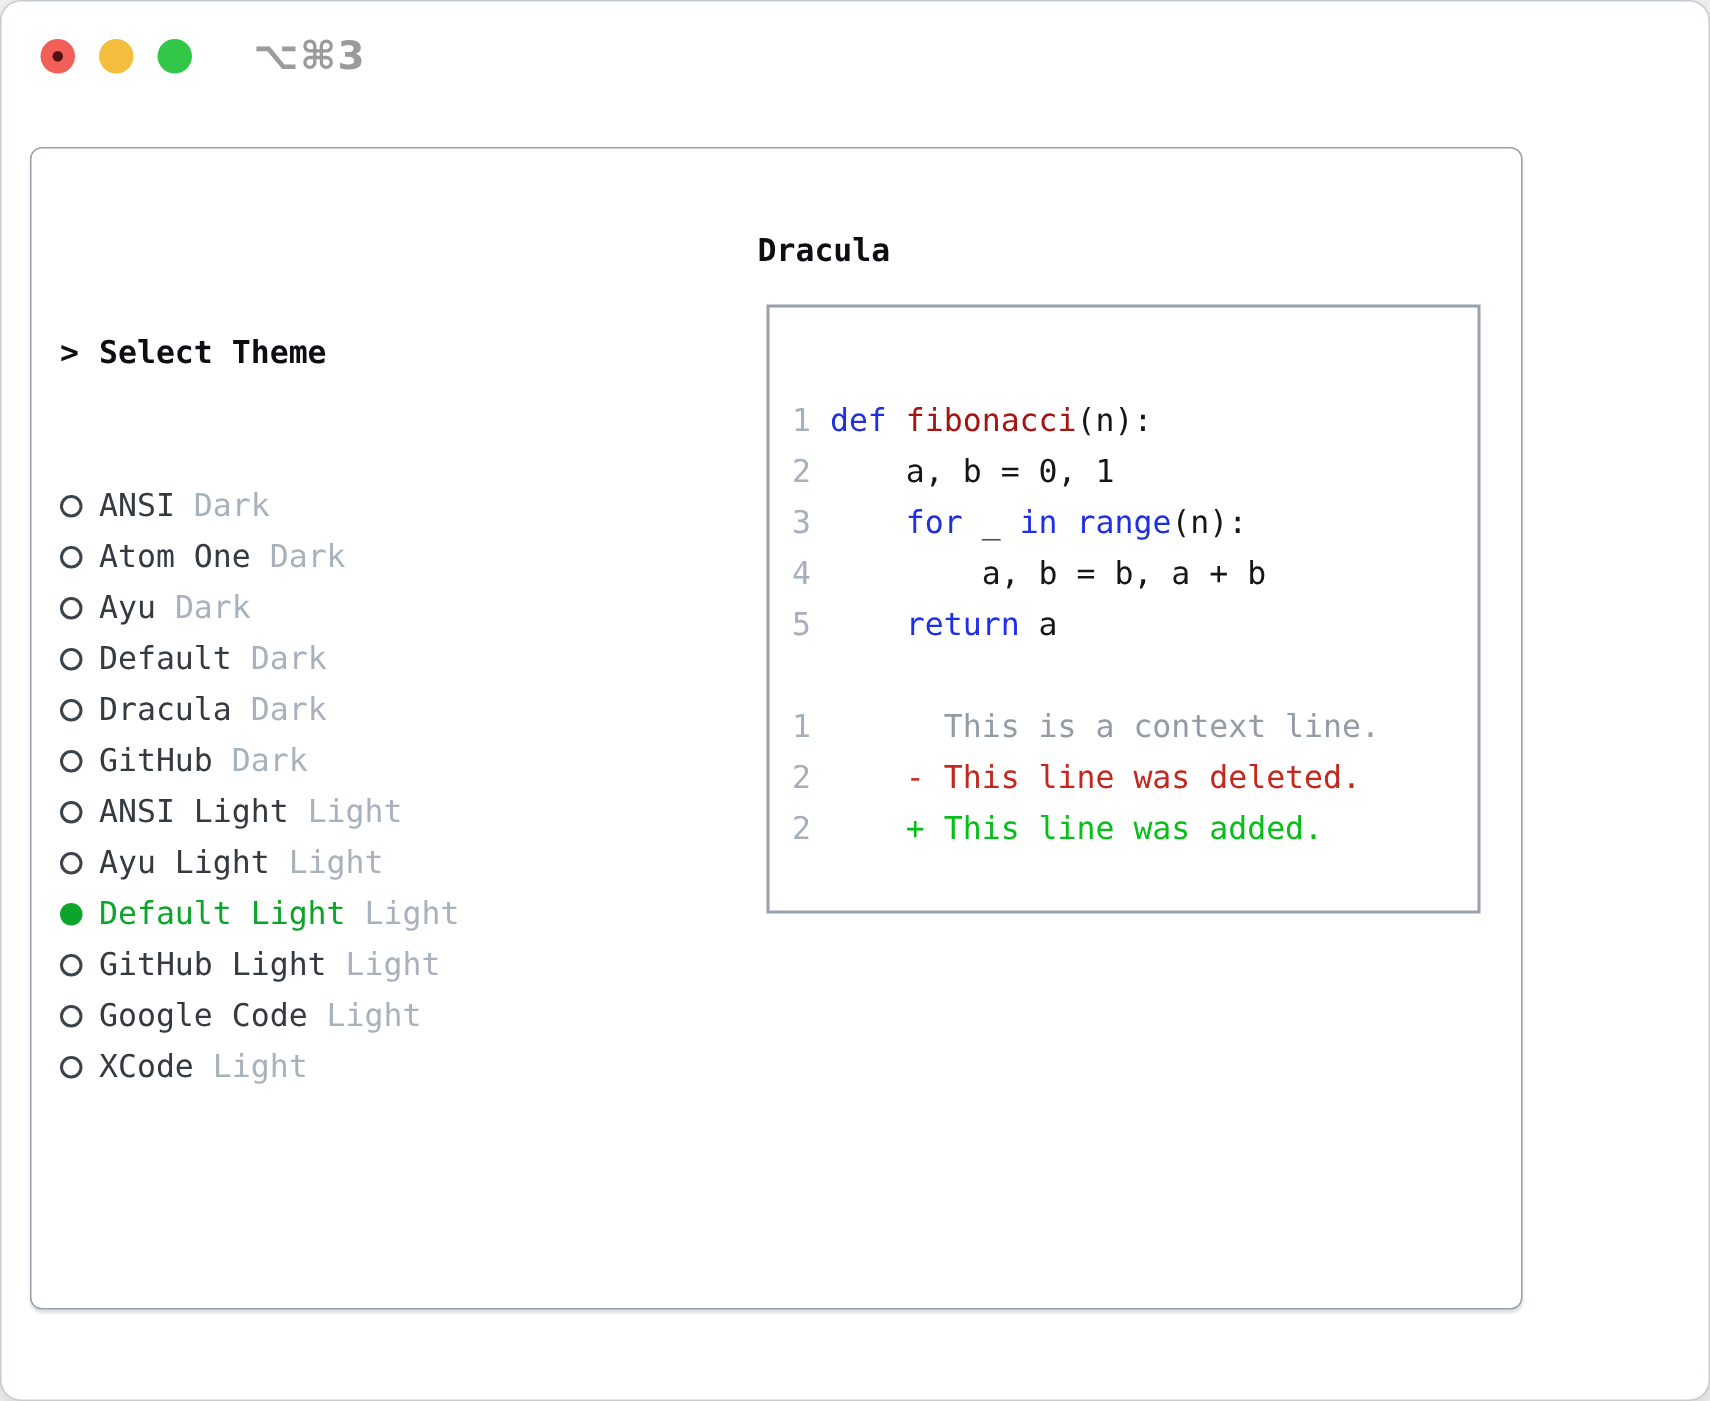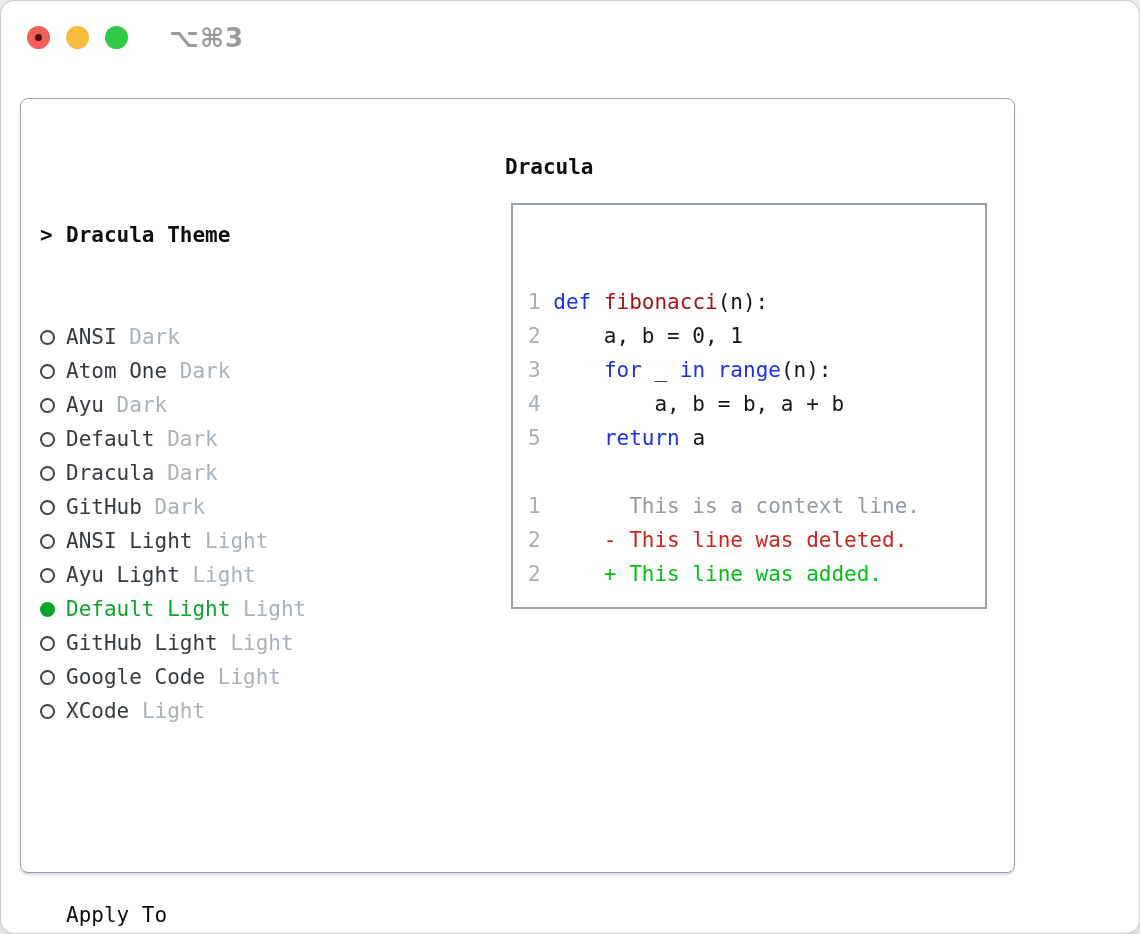--- a/index.html
+++ b/index.html
@@ -38,40 +38,39 @@
   .name{color:var(--text);}
   .name.selected-text{color:var(--green);}
   .variant{color:var(--muted);text-align:right;}
   .apply-heading{color:var(--heading);}
 
   
   .preview-heading{position:absolute;left:484px;top:51px;font-size:21px;line-height:34px;
                    font-weight:bold;color:var(--heading);}
   .preview-pane{position:absolute;left:490px;top:104px;width:476px;height:406px;
                 box-sizing:border-box;border:2px solid var(--border);background:#fff;}
-  .code{padding:80px 0 0 15px;font-size:21px;line-height:34px;white-space:pre;}
+  .code{padding:58px 0 0 15px;font-size:21px;line-height:34px;white-space:pre;}
   .cline{height:34px;}
 </style>
 </head>
 <body>
 
 <div class="window">
 
   <div class="titlebar">
     <span class="light red"><span class="dot"></span></span><span class="light yellow"></span><span class="light green"></span>
     <span class="title">⌥⌘3</span>
   </div>
 
   <div class="panel">
 
     <div class="left-col">
-      <div class="row"><span class="marker prompt">&gt;</span><span class="heading">Dracula Theme</span></div>
+      <div class="row"><span class="marker prompt">&gt;</span><span class="heading">Select Theme</span></div>
       <div id="theme-items"><div class="row"><span class="marker"><span class="radio"></span></span><span class="name">ANSI</span> <span class="variant">Dark</span></div><div class="row"><span class="marker"><span class="radio"></span></span><span class="name">Atom One</span> <span class="variant">Dark</span></div><div class="row"><span class="marker"><span class="radio"></span></span><span class="name">Ayu</span> <span class="variant">Dark</span></div><div class="row"><span class="marker"><span class="radio"></span></span><span class="name">Default</span> <span class="variant">Dark</span></div><div class="row"><span class="marker"><span class="radio"></span></span><span class="name">Dracula</span> <span class="variant">Dark</span></div><div class="row"><span class="marker"><span class="radio"></span></span><span class="name">GitHub</span> <span class="variant">Dark</span></div><div class="row"><span class="marker"><span class="radio"></span></span><span class="name">ANSI Light</span> <span class="variant">Light</span></div><div class="row"><span class="marker"><span class="radio"></span></span><span class="name">Ayu Light</span> <span class="variant">Light</span></div><div class="row"><span class="marker"><span class="radio selected"></span></span><span class="name selected-text">Default Light</span> <span class="variant">Light</span></div><div class="row"><span class="marker"><span class="radio"></span></span><span class="name">GitHub Light</span> <span class="variant">Light</span></div><div class="row"><span class="marker"><span class="radio"></span></span><span class="name">Google Code</span> <span class="variant">Light</span></div><div class="row"><span class="marker"><span class="radio"></span></span><span class="name">XCode</span> <span class="variant">Light</span></div></div>
       <div class="row blank"></div>
-      <div class="row"><span class="marker"></span><span class="apply-heading">Apply To</span></div>
       
       
       
     </div>
 
     <div class="preview-heading">Dracula</div>
     <div class="preview-pane">
       <div class="code" id="code"><div class="cline"><span class="ln" style="color: rgb(166, 175, 186);">1 </span><span style="color: rgb(31, 47, 227);">def</span><span style="color: rgb(20, 22, 25);"> </span><span style="color: rgb(164, 21, 17);">fibonacci</span><span style="color: rgb(20, 22, 25);">(n):</span></div><div class="cline"><span class="ln" style="color: rgb(166, 175, 186);">2 </span><span style="color: rgb(20, 22, 25);">    a, b = 0, 1</span></div><div class="cline"><span class="ln" style="color: rgb(166, 175, 186);">3 </span><span style="color: rgb(20, 22, 25);">    </span><span style="color: rgb(31, 47, 227);">for</span><span style="color: rgb(20, 22, 25);"> _ </span><span style="color: rgb(31, 47, 227);">in</span><span style="color: rgb(20, 22, 25);"> </span><span style="color: rgb(31, 47, 227);">range</span><span style="color: rgb(20, 22, 25);">(n):</span></div><div class="cline"><span class="ln" style="color: rgb(166, 175, 186);">4 </span><span style="color: rgb(20, 22, 25);">        a, b = b, a + b</span></div><div class="cline"><span class="ln" style="color: rgb(166, 175, 186);">5 </span><span style="color: rgb(20, 22, 25);">    </span><span style="color: rgb(31, 47, 227);">return</span><span style="color: rgb(20, 22, 25);"> a</span></div><div class="cline"><span class="ln" style="color: rgb(166, 175, 186);">&nbsp;</span></div><div class="cline"><span class="ln" style="color: rgb(166, 175, 186);">1 </span><span style="color: rgb(147, 155, 165);">      This is a context line.</span></div><div class="cline"><span class="ln" style="color: rgb(166, 175, 186);">2 </span><span style="color: rgb(195, 39, 29);">    - This line was deleted.</span></div><div class="cline"><span class="ln" style="color: rgb(166, 175, 186);">2 </span><span style="color: rgb(7, 189, 23);">    + This line was added.</span></div></div>
     </div>
 

